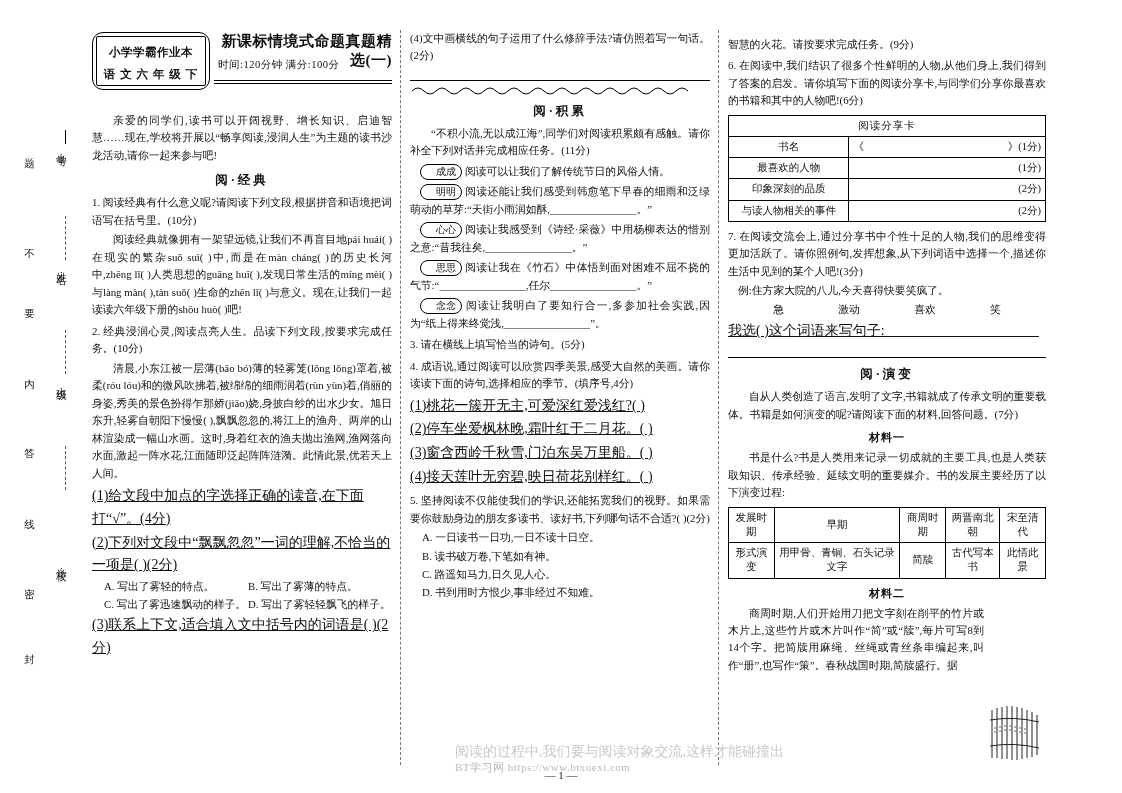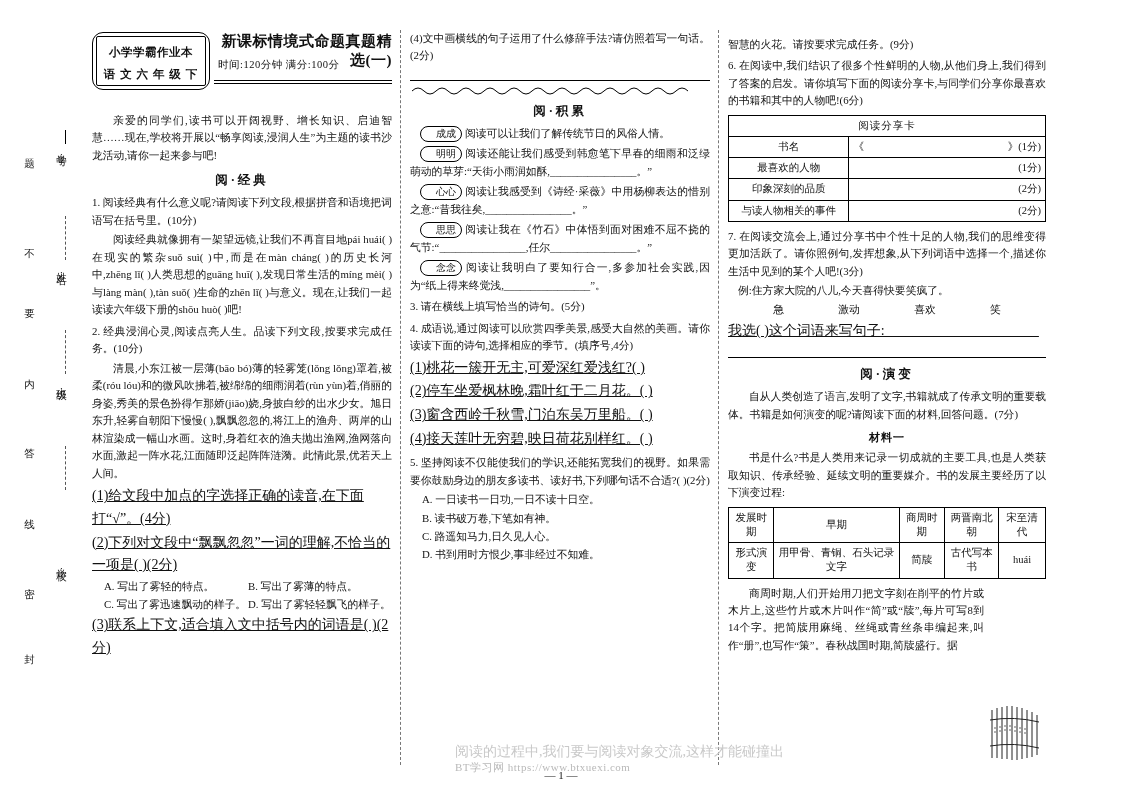--- a/index.html
+++ b/index.html
@@ -122,20 +122,21 @@
   </div>
 
   <div class="col col2">
     <div class="qnum" style="margin-top:2px;">(4)文中画横线的句子运用了什么修辞手法?请仿照着写一句话。(2分)</div>
     <div class="fullrule"></div>
     <svg class="wave" width="300" height="10">
       <path d="M2 6 q6 -6 12 0 t12 0 t12 0 t12 0 t12 0 t12 0 t12 0 t12 0 t12 0 t12 0 t12 0 t12 0 t12 0 t12 0 t12 0 t12 0 t12 0 t12 0 t12 0 t12 0 t12 0 t12 0 t12 0" fill="none" stroke="#000" stroke-width="1"></path>
     </svg>
 
     <div class="sec">阅·积累</div>
+    <p class="ind">“不积小流,无以成江海”,同学们对阅读积累颇有感触。请你补全下列对话并完成相应任务。(11分)</p>
 
     <p class="ind2"><span class="tag">成成</span><span>阅读可以让我们了解传统节日的风俗人情。</span></p>
     <p class="ind2"><span class="tag">明明</span><span>阅读还能让我们感受到韩愈笔下早春的细雨和泛绿萌动的草芽:“天街小雨润如酥,________________。”</span></p>
     <p class="ind2"><span class="tag">心心</span><span>阅读让我感受到《诗经·采薇》中用杨柳表达的惜别之意:“昔我往矣,________________。”</span></p>
     <p class="ind2"><span class="tag">思思</span><span>阅读让我在《竹石》中体悟到面对困难不屈不挠的气节:“________________,任尔________________。”</span></p>
     <p class="ind2"><span class="tag">念念</span><span>阅读让我明白了要知行合一,多参加社会实践,因为“纸上得来终觉浅,________________”。</span></p>
 
     <div class="qnum">3. 请在横线上填写恰当的诗句。(5分)</div>
     <div class="qnum">4. 成语说,通过阅读可以欣赏四季美景,感受大自然的美画。请你读读下面的诗句,选择相应的季节。(填序号,4分)</div>
 
@@ -210,25 +211,26 @@
         <td>早期</td>
         <td>商周时期</td>
         <td>两晋南北朝</td>
         <td>宋至清代</td>
       </tr>
       <tr>
         <td>形式演变</td>
         <td>用甲骨、青铜、石头记录文字</td>
         <td>简牍</td>
         <td>古代写本书</td>
-        <td>huái</td>
+        <td>此情此景</td>
       </tr>
     </tbody>
       </table>
 
+    <div class="mat">材料二</div>
     <p class="ind" style="padding-right:62px;">商周时期,人们开始用刀把文字刻在削平的竹片或木片上,这些竹片或木片叫作“简”或“牍”,每片可写8到14个字。把简牍用麻绳、丝绳或青丝条串编起来,叫作“册”,也写作“策”。春秋战国时期,简牍盛行。据</p>
 
     <svg class="brush" viewBox="0 0 58 62">
       <g stroke="#222" stroke-width="1" fill="none">
         <path d="M6 8 L6 56"></path>
           <path d="M11 6 L11 56"></path>
           <path d="M16 5 L16 57"></path>
           <path d="M21 4 L21 57"></path>
         <path d="M26 4 L26 58"></path>
           <path d="M31 5 L31 58"></path>

